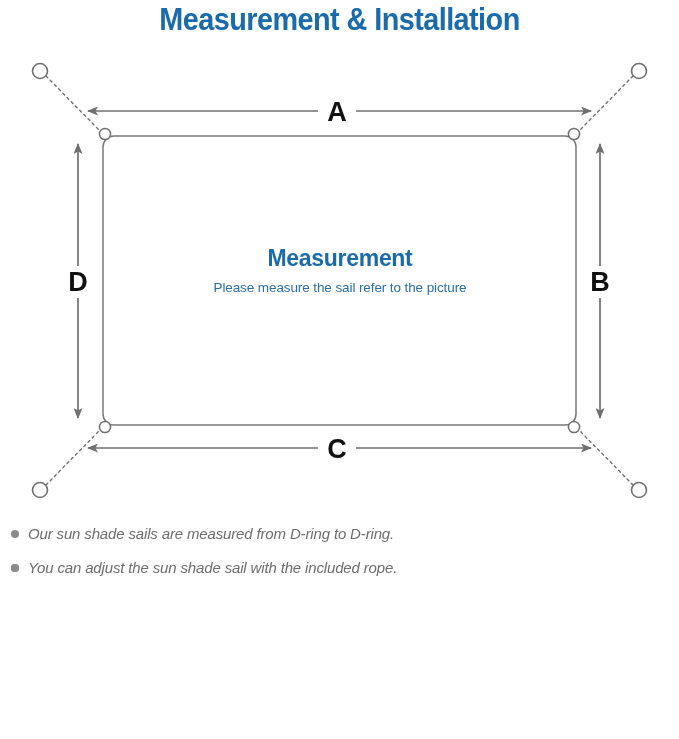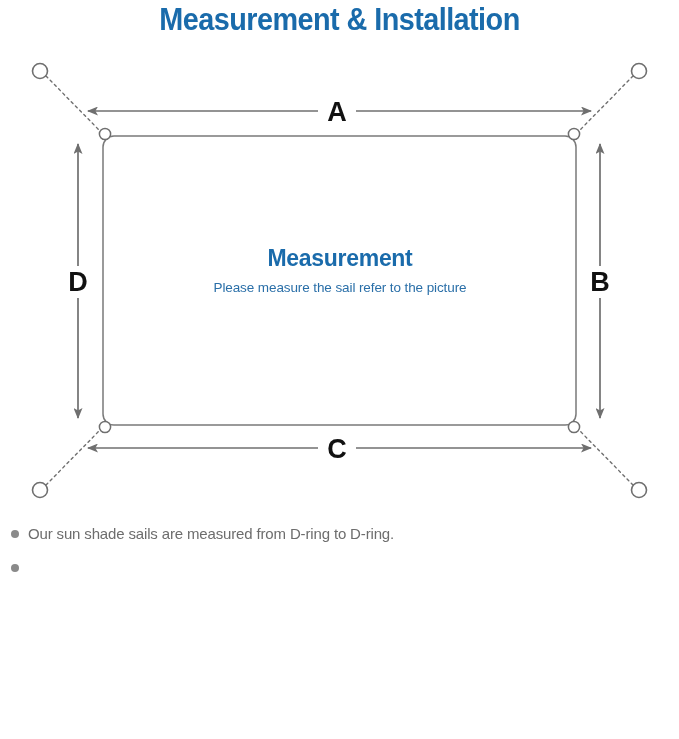--- a/index.html
+++ b/index.html
@@ -68,20 +68,21 @@
 
   
   .notes {
     position: absolute;
     top: 524px;
     left: 0;
     width: 553px;
     padding: 0;
     margin: 0;
     list-style: none;
+    font-style: italic;
   }
   .note-item {
     position: relative;
     padding-left: 28px;
     padding-right: 8px;
     margin-bottom: 14px;
     font-size: 15px;
     line-height: 20px;
     color: #6d6d6d;
     letter-spacing: -0.15px;
@@ -165,13 +166,17 @@
 </div>
 
 <ul class="notes">
   <li class="note-item">
     <span class="note-bullet"></span>
     <span>Our sun shade sails are measured from D-ring to D-ring.</span>
   </li>
   <li class="note-item">
     <span class="note-bullet"></span>
   </li>
+  <li class="note-item">
+    <span class="note-bullet"></span>
+    <span>You can adjust the sun shade sail with the included rope.</span>
+  </li>
 </ul>
 
 </body></html>

